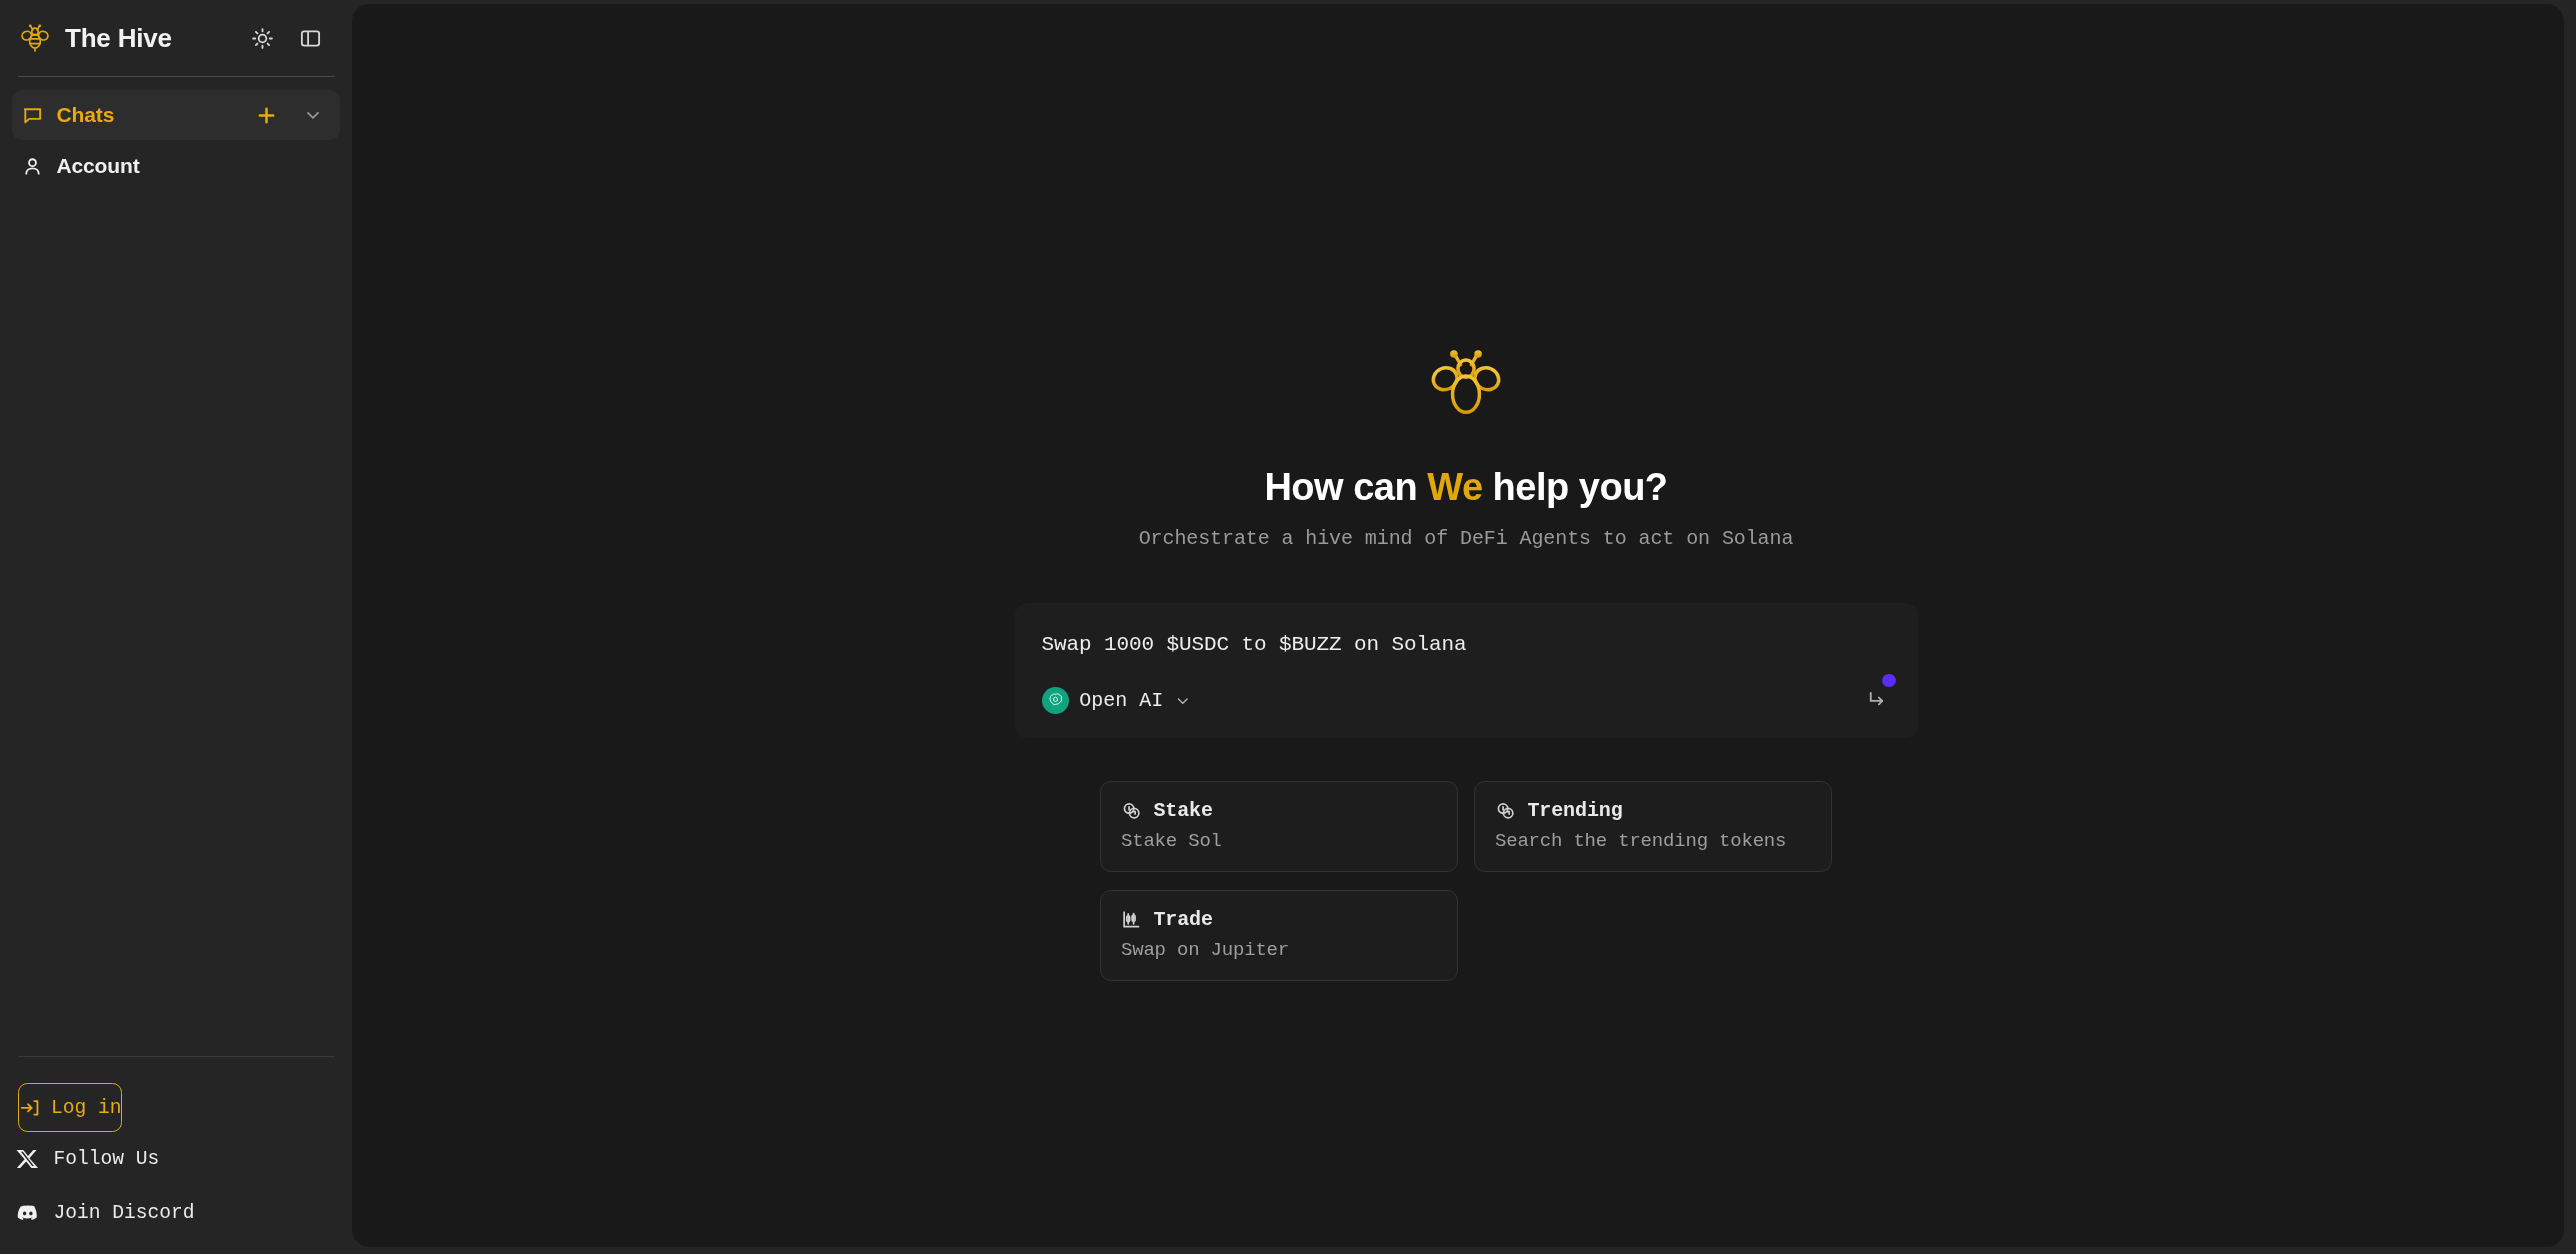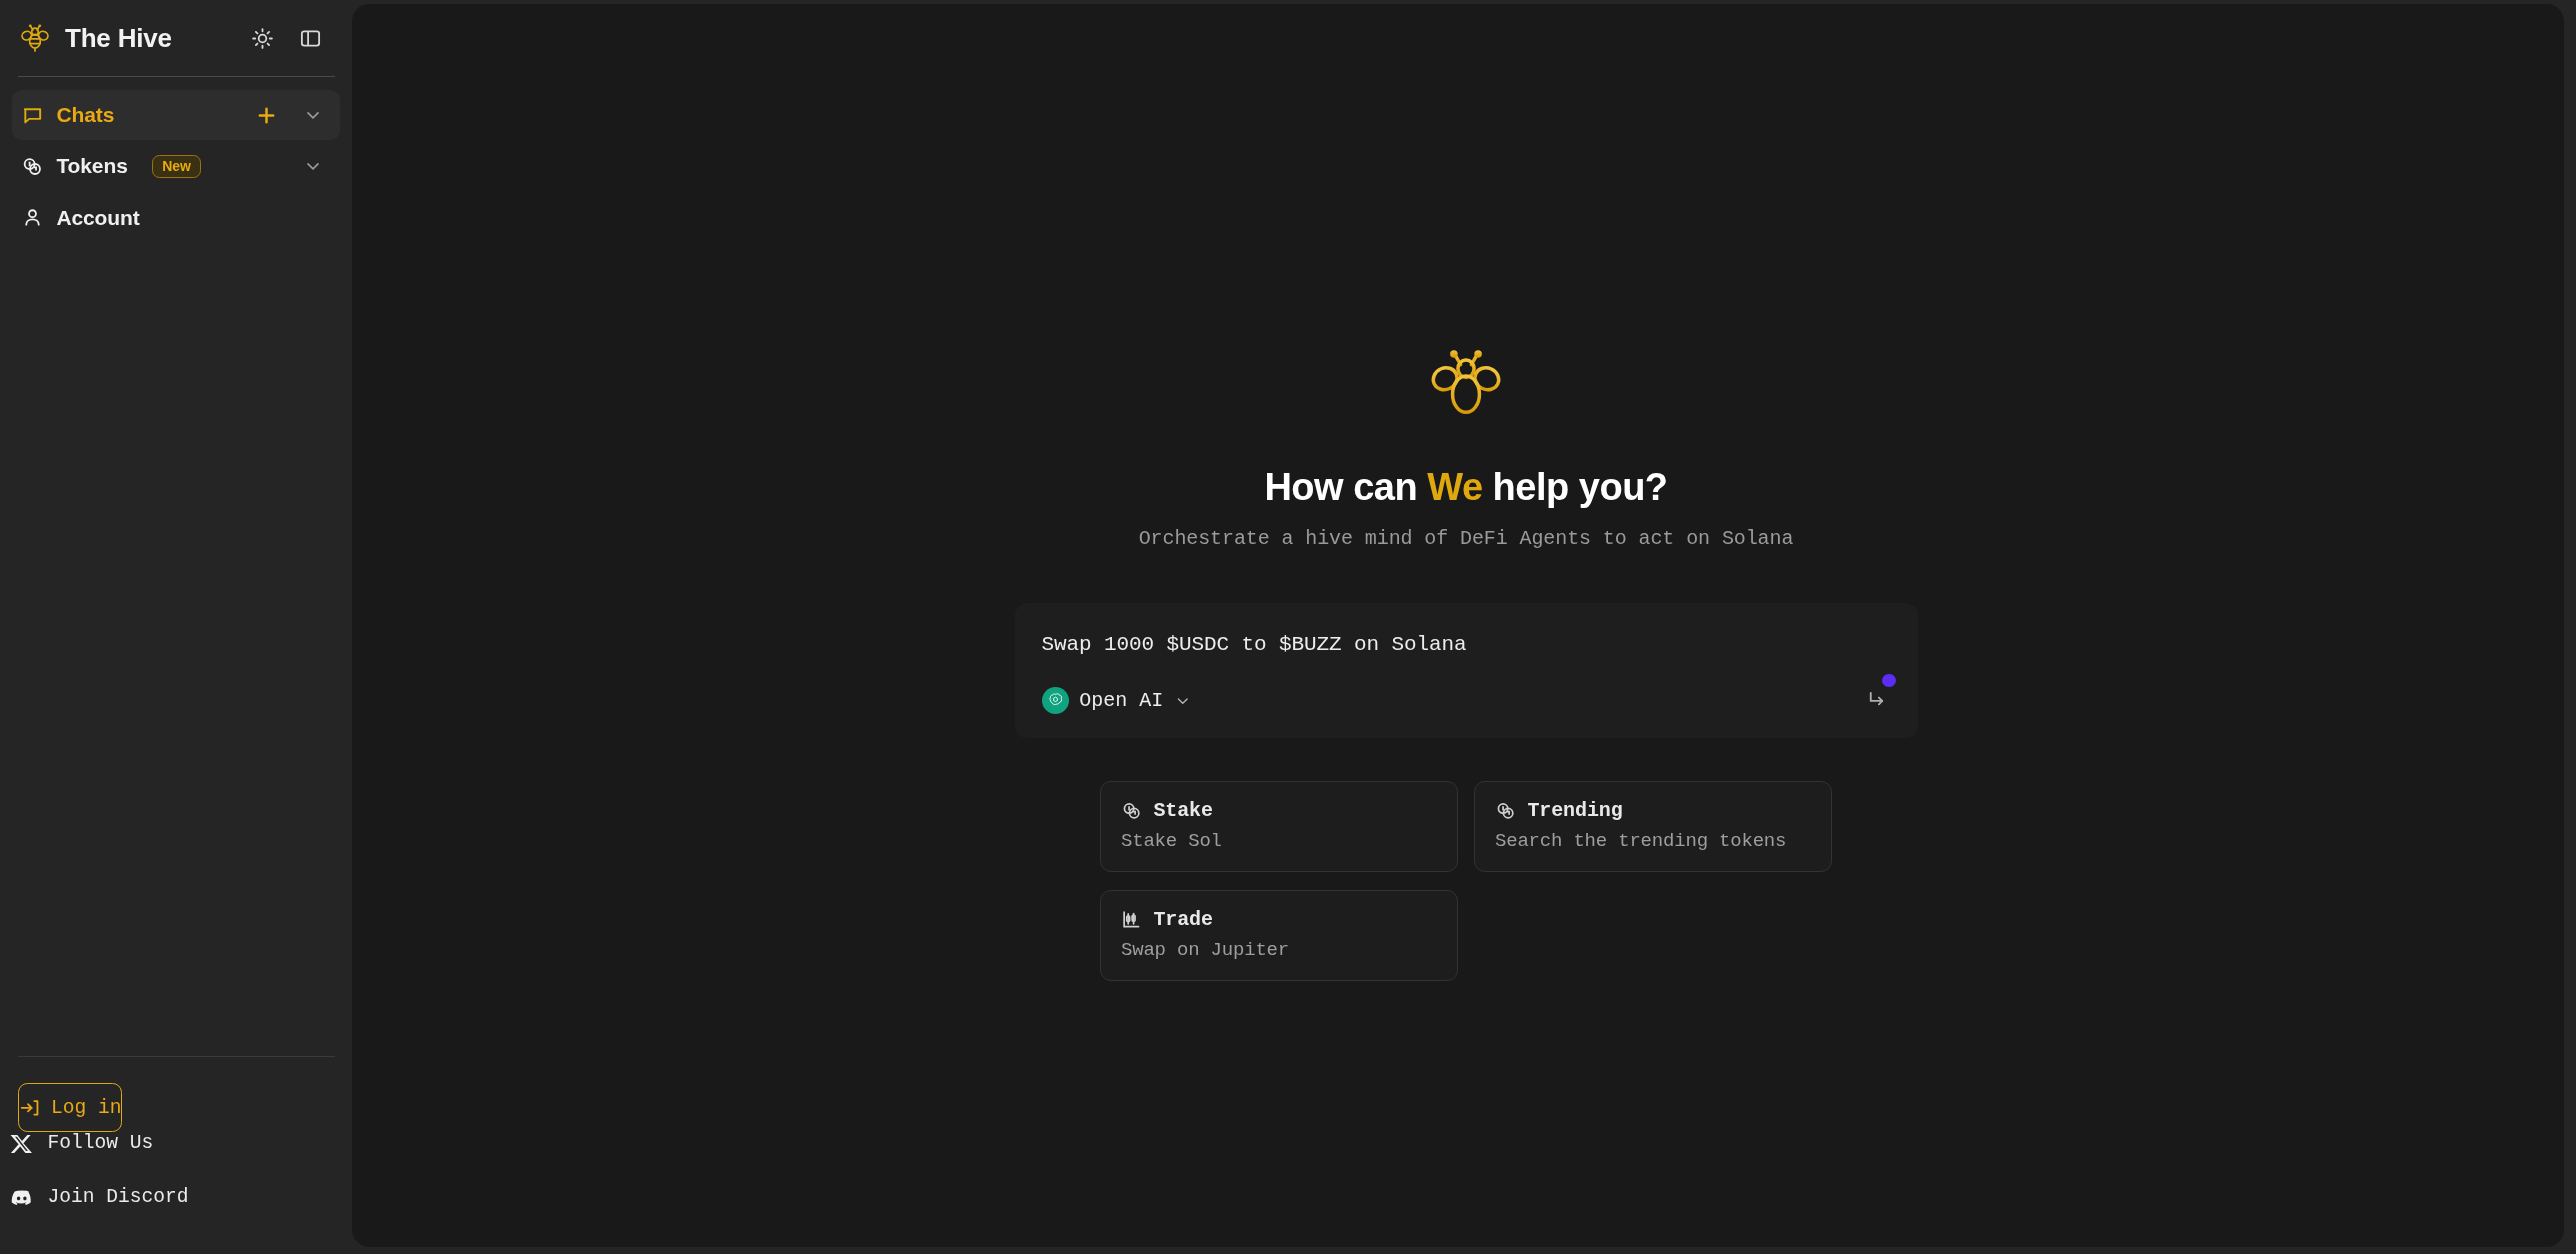--- a/index.html
+++ b/index.html
@@ -169,23 +169,23 @@
     color: #e8a912;
     font-family: "Liberation Mono", monospace;
     font-size: 19.6px;
     cursor: pointer;
     letter-spacing: 0px;
   }
   .login-btn svg { flex: 0 0 auto; display: block; }
 
   .social-row {
     display: flex;
-    align-items: flex-start;
+    align-items: center;
     gap: 13.5px;
-    padding: 0 10px;
+    padding: 0 16px;
     height: 54px;
     cursor: pointer;
     color: #eaeaea;
   }
   .social-row:first-of-type { margin-top: 16px; }
   .social-label {
     font-family: "Liberation Mono", monospace;
     font-size: 19.6px;
     color: #eaeaea;
     white-space: nowrap;
@@ -406,41 +406,20 @@
             </svg>
           </button>
           <button class="chev-btn" aria-label="collapse chats">
             <svg width="20" height="20" viewBox="0 0 24 24" fill="none" stroke="currentColor" stroke-width="2" stroke-linecap="round" stroke-linejoin="round">
               <path d="M6 9.5l6 6 6-6"></path>
             </svg>
           </button>
         </div>
       </div>
 
-      <div class="nav-row">
-        <div class="nav-left">
-          <span>
-            <svg class="nav-icon" viewBox="0 0 24 24" fill="none" stroke="#f0f0f0" stroke-width="1.9">
-              <circle cx="9" cy="9.5" r="5.2"></circle>
-              <path d="M9 7.3v4.4M8 7.9h1v3.8"></path>
-              <circle cx="14.6" cy="14.6" r="5.2"></circle>
-              <path d="M13.5 13h2.2v3.3"></path>
-            </svg>
-          </span>
-          <span class="nav-label">Tokens</span>
-          <span class="badge-new">New</span>
-        </div>
-        <div class="nav-right">
-          <button class="chev-btn" aria-label="collapse tokens">
-            <svg width="20" height="20" viewBox="0 0 24 24" fill="none" stroke="currentColor" stroke-width="2" stroke-linecap="round" stroke-linejoin="round">
-              <path d="M6 9.5l6 6 6-6"></path>
-            </svg>
-          </button>
-        </div>
-      </div>
 
       <div class="nav-row">
         <div class="nav-left">
           <span>
             <svg class="nav-icon" viewBox="0 0 24 24" fill="none" stroke="#f0f0f0" stroke-width="1.9" stroke-linecap="round">
               <circle cx="12" cy="8" r="3.6"></circle>
               <path d="M5.5 19.5c0-3.6 2.9-5.6 6.5-5.6s6.5 2 6.5 5.6"></path>
             </svg>
           </span>
           <span class="nav-label">Account</span>

